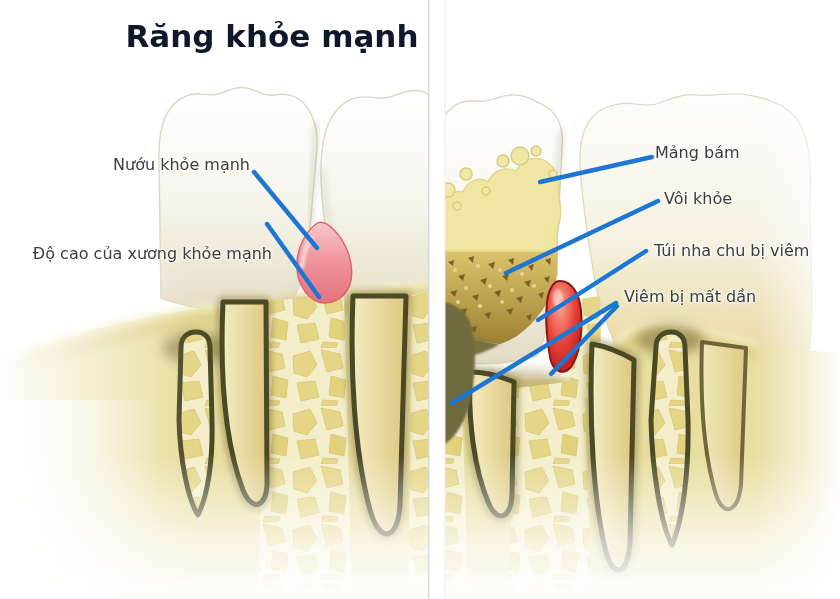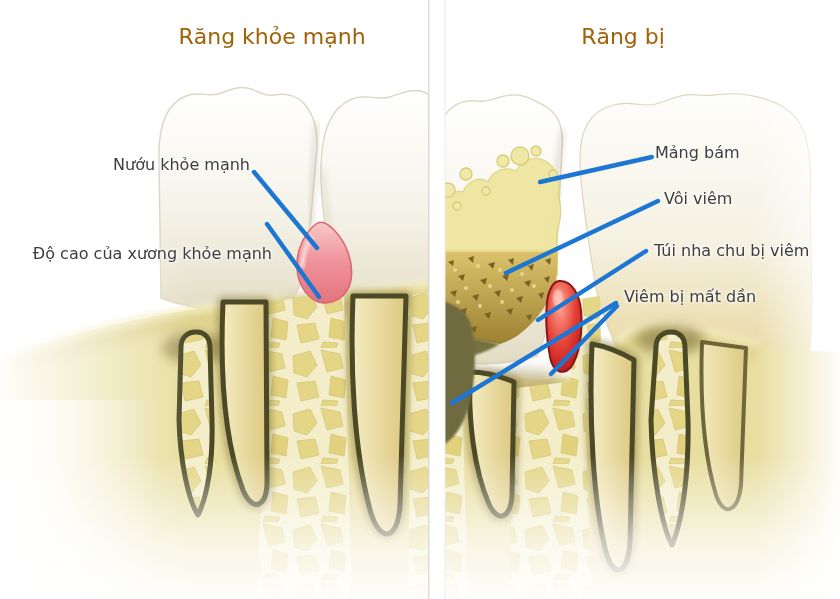--- a/index.html
+++ b/index.html
@@ -2,21 +2,21 @@
 <html><head>
 <meta charset="utf-8">
 <style>
   html,body{margin:0;padding:0;background:#fff;}
   .stage{
     position:relative;width:840px;height:599px;overflow:hidden;background:#ffffff;
     font-family:"DejaVu Sans","Liberation Sans",sans-serif;
   }
   .stage svg{position:absolute;left:0;top:0;}
   .panel-title{
-    position:absolute;font-weight:normal;font-size:22px;color:#a16207;letter-spacing:0px;
+    position:absolute;font-weight:bold;font-size:31px;color:#0f172a;letter-spacing:0px;
     white-space:nowrap;transform:translateX(-50%);text-align:center;line-height:33px;
   }
   .lbl{
     position:absolute;font-size:16px;color:#3d3d3d;white-space:nowrap;line-height:23px;
     text-shadow:0 0 4px #fff,0 0 2px #fff,0 0 6px #fff;
   }
   .lbl.right-align{text-align:right;}
 </style>
 </head>
 <body>
@@ -226,28 +226,27 @@
     <line x1="658" y1="201" x2="506" y2="273" stroke="#1b76d4"></line>
     <line x1="646" y1="251" x2="538" y2="320" stroke="#1b76d4"></line>
     <line x1="616" y1="303" x2="452" y2="403" stroke="#1b76d4"></line>
     <line x1="617" y1="306" x2="551" y2="374" stroke="#1b76d4"></line>
   </g>
 </svg>
 
 <div class="panel-title" style="left:272px;top:20px;">Răng khỏe mạnh</div>
 
 <div class="panel-title" style="left:623px;top:20px;">
-  <div>Răng bị</div>
 </div>
 
 <div class="lbl right-align" style="left:58px;top:153px;width:192px;">Nướu khỏe mạnh</div>
 
 <div class="lbl right-align" style="left:4px;top:200px;width:268px;margin-top:42px;">Độ cao của xương khỏe mạnh</div>
 
 <div class="lbl" style="left:655px;top:141px;text-align:right;">Mảng bám</div>
 
-<div class="lbl" style="left:664px;top:187px;">Vôi viêm</div>
+<div class="lbl" style="left:664px;top:187px;">Vôi khỏe</div>
 
 <div class="lbl" style="left:654px;top:239px;">Túi nha chu bị viêm</div>
 
 <div class="lbl" style="left:624px;top:285px;">Viêm bị mất dần</div>
 
 </div>
 
 </body></html>

